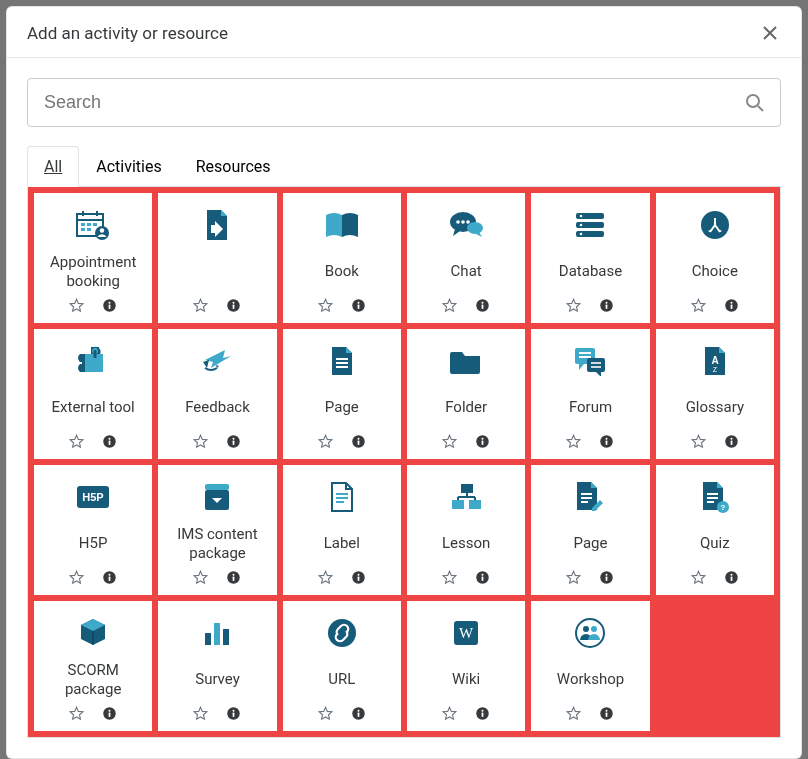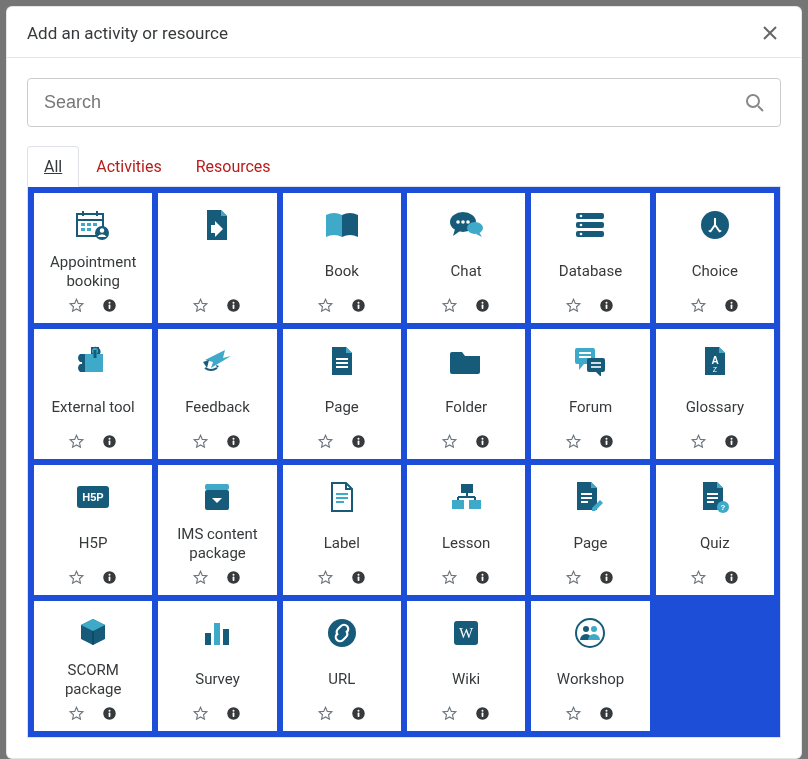--- a/index.html
+++ b/index.html
@@ -60,39 +60,39 @@
     transform: translateY(-50%);
     color: #888;
   }
   .tabs {
     display: flex;
     border-bottom: 1px solid #dee2e6;
   }
   .tab {
     padding: 10px 16px 10px 16px;
     font-size: 16px;
-    color: #b91c1c;
+    color: #000000;
     cursor: pointer;
     position: relative;
     top: 1px;
     border: 1px solid transparent;
   }
   .tab.active {
     color: #373a3c;
     border: 1px solid #dee2e6;
     border-bottom: 1px solid #fff;
     border-radius: 4px 4px 0 0;
     background: #fff;
     text-decoration: underline;
   }
   .grid {
     display: grid;
     grid-template-columns: repeat(6, 1fr);
     gap: 6px;
-    background: #1d4ed8;
+    background: #ef4444;
     padding: 6px;
     border: 1px solid #dee2e6;
     border-top: none;
   }
   .card {
     background: #fff;
     padding: 10px 6px 10px 6px;
     display: flex;
     flex-direction: column;
     align-items: center;

